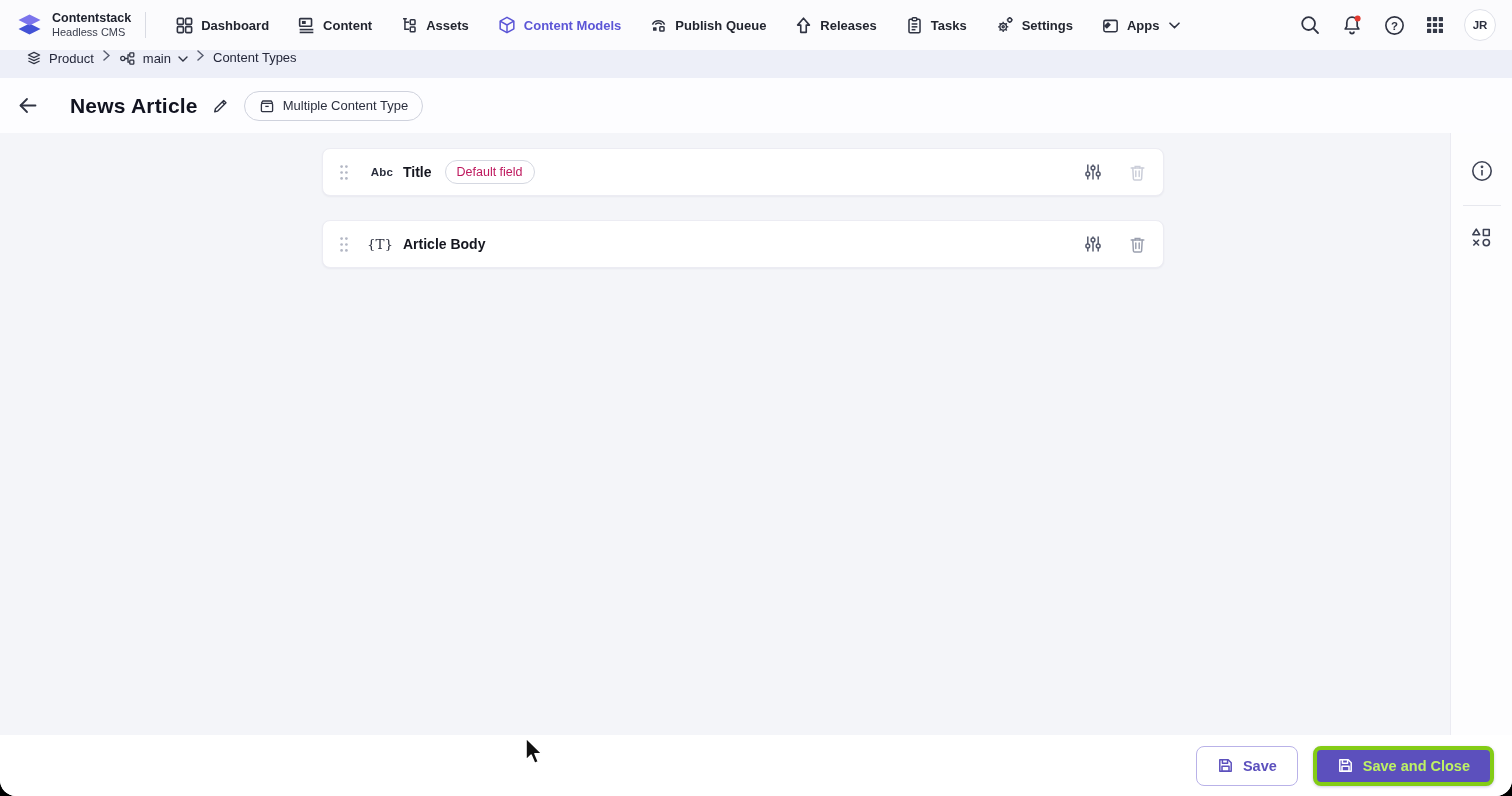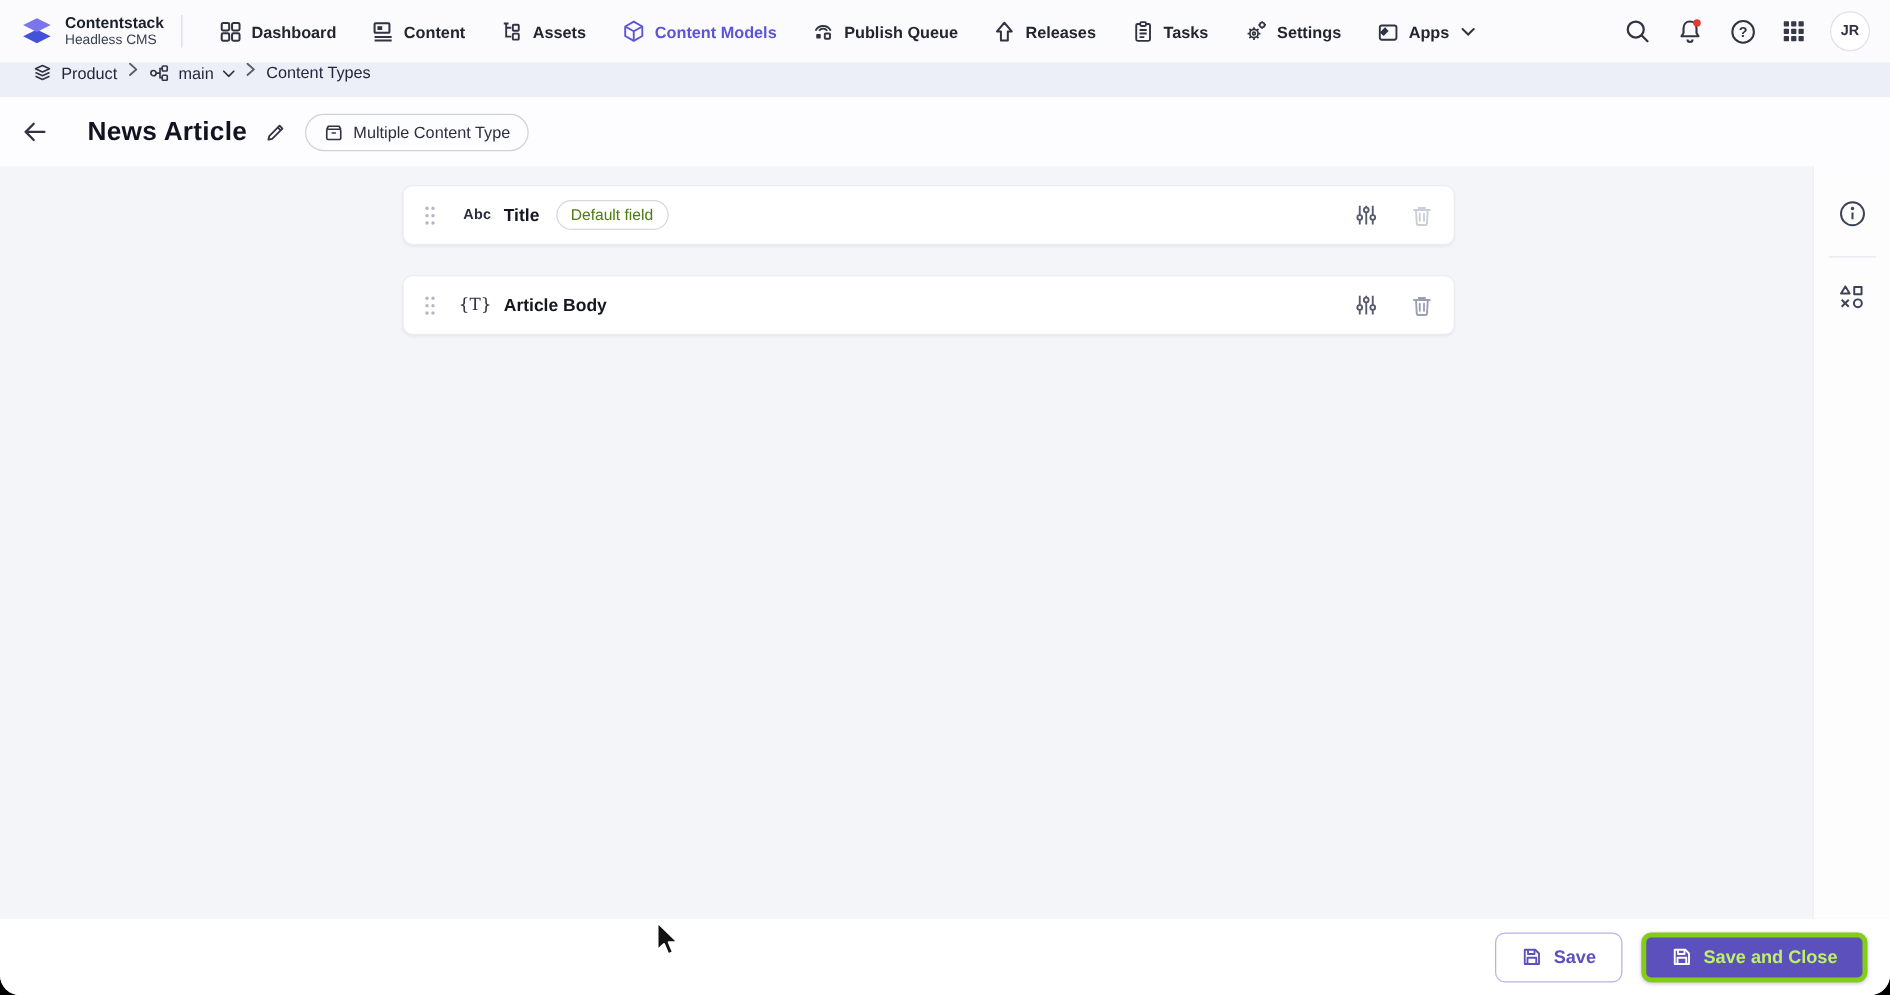--- a/index.html
+++ b/index.html
@@ -34,21 +34,21 @@
   .gap40{width:40px;}
   .apply-select{width:228px;height:38px;border:1px solid #d8dae4;border-radius:8px;background:#fff;display:flex;align-items:center;justify-content:space-between;padding:0 14px;font-size:14px;color:#1d2030;cursor:pointer;margin-left:26px;box-shadow:0 1px 1px rgba(20,20,50,.03);}
 
   
   .content{flex:1;position:relative;background:#f4f5f9;}
   .field-card{position:absolute;left:322px;width:842px;height:48px;background:#fff;border:1px solid #ececf3;border-radius:8px;display:flex;align-items:center;padding:0 16px;box-sizing:border-box;box-shadow:0 1px 2px rgba(25,28,60,.05);text-align:right;}
   .drag{display:flex;align-items:center;cursor:grab;margin-right:18px;}
   .ficon-abc{font-size:11.5px;font-weight:600;color:#2a2e3d;width:26px;letter-spacing:.2px;}
   .ficon-rte{font-family:"DejaVu Serif",serif;font-size:13.5px;color:#2a2e3d;width:26px;}
   .fname{font-size:14px;font-weight:700;color:#15161f;margin-left:10px;}
-  .fbadge{margin-left:13px;border:1px solid #d5d8e1;border-radius:13px;padding:4px 11px;font-size:12.5px;color:#4d7c0f;background:#fff;}
+  .fbadge{margin-left:13px;border:1px solid #d5d8e1;border-radius:13px;padding:4px 11px;font-size:12.5px;color:#be185d;background:#fff;}
   .fspacer{flex:1;}
   .frow-icon{background:none;border:none;cursor:pointer;display:flex;align-items:center;padding:0;margin-left:26px;}
 
   
   .side-rail{position:absolute;right:0;top:0;bottom:0;width:62px;background:#fdfdfe;border-left:1px solid #ebebf2;display:flex;flex-direction:column;align-items:center;padding-top:25px;box-sizing:border-box;}
   .rail-div{width:38px;height:1px;background:#e7e8ee;margin:21px 0 20px;}
 
   
   .footer{height:61px;min-height:61px;background:#fff;display:flex;align-items:center;justify-content:flex-end;padding:0 18px;gap:15px;}
   .btn{height:40px;border-radius:8px;display:flex;align-items:center;gap:9px;font-size:14.5px;font-weight:700;padding:0 20px;cursor:pointer;font-family:"Liberation Sans",sans-serif;}

